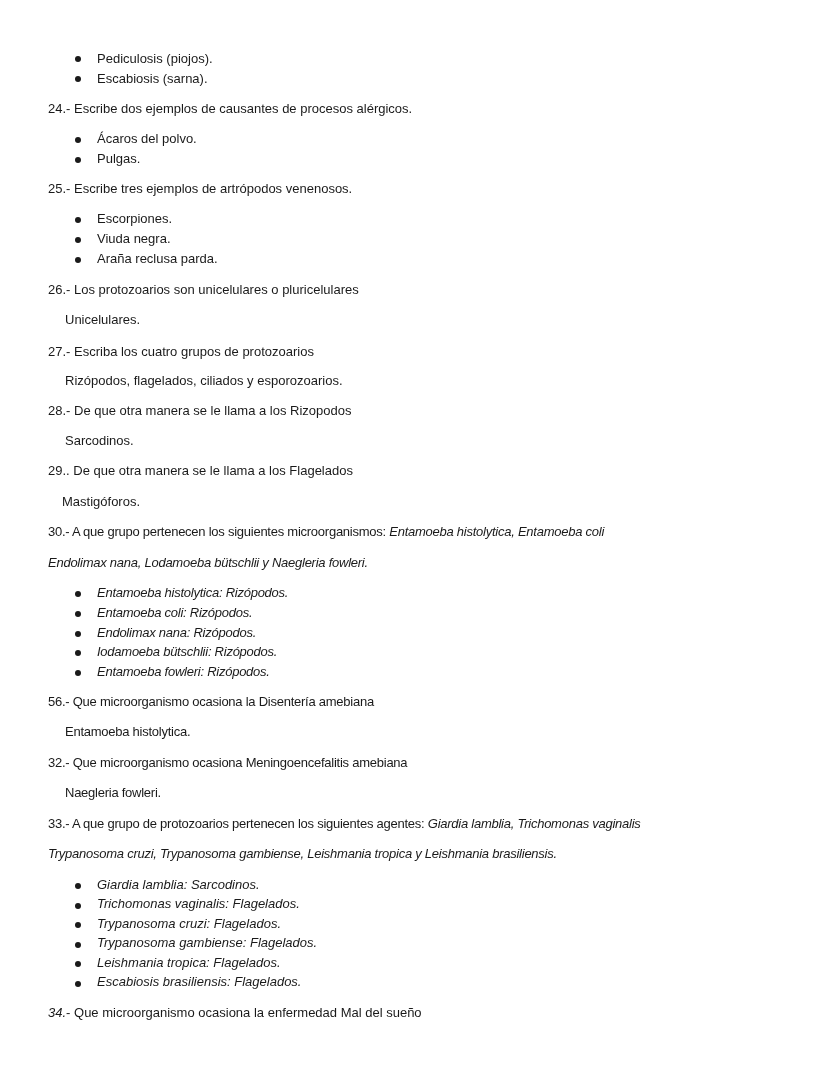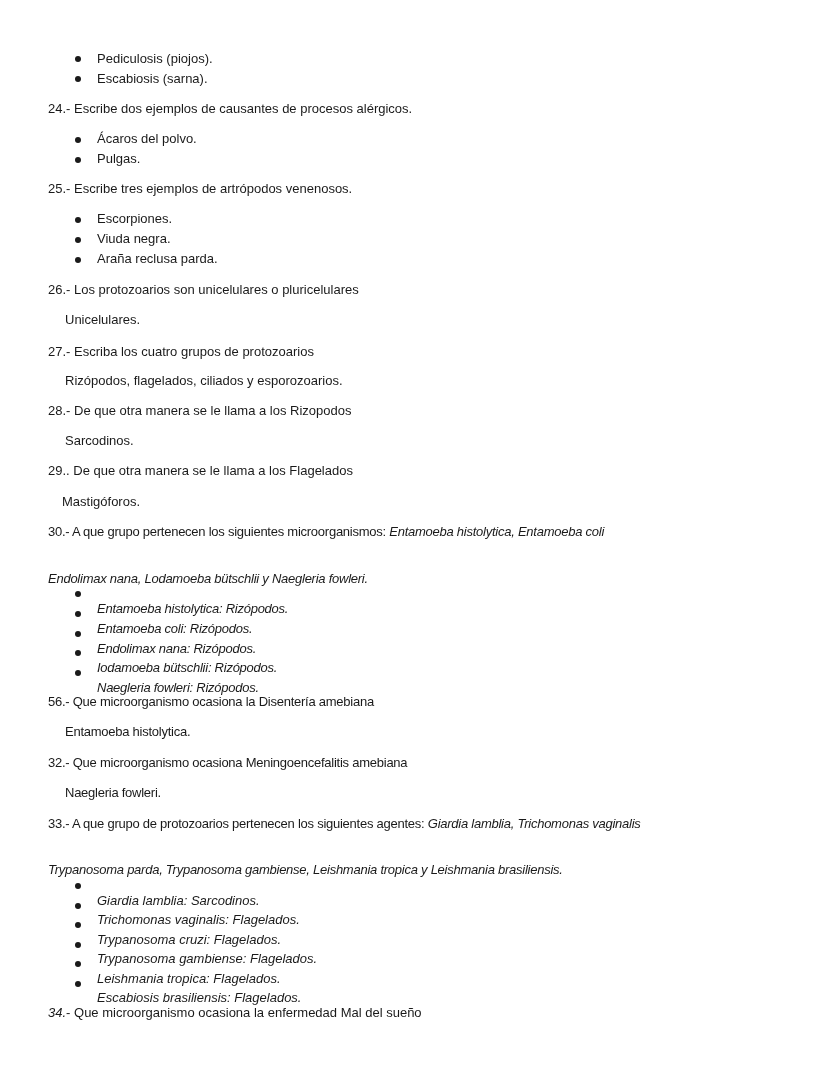--- a/index.html
+++ b/index.html
@@ -1,20 +1,20 @@
 <!DOCTYPE html>
 <html><head>
 <meta charset="utf-8">
 <style>
   html, body { margin:0; padding:0; background:#ffffff; }
   body { width:828px; height:1071px; position:relative; overflow:hidden;
          font-family:"Liberation Sans", sans-serif; color:#1a1a1a; font-size:13px; }
   .ln { position:absolute; white-space:nowrap; line-height:16px; }
   .bullet { position:absolute; width:6px; height:6px; border-radius:50%; background:#1a1a1a; }
-  .it { font-style:italic;margin-top:16px; }
+  .it { font-style:italic; }
   .narrow { letter-spacing:-0.25px; }
 </style>
 </head>
 <body>
 
 <span class="bullet" style="left:75px;top:56px"></span>
 <span class="ln" style="left:97px;top:51px">Pediculosis (piojos).</span>
 <span class="bullet" style="left:75px;top:76px"></span>
 <span class="ln" style="left:97px;top:71px">Escabiosis (sarna).</span>
 
@@ -48,30 +48,30 @@
 <span class="ln it narrow" style="left:48px;top:555px">Endolimax nana, Lodamoeba bütschlii y  Naegleria fowleri.</span>
 <span class="bullet" style="left:75px;top:591px"></span>
 <span class="ln it narrow" style="left:97px;top:585px"> Entamoeba histolytica: Rizópodos.</span>
 <span class="bullet" style="left:75px;top:611px"></span>
 <span class="ln it narrow" style="left:97px;top:605px">Entamoeba coli: Rizópodos.</span>
 <span class="bullet" style="left:75px;top:631px"></span>
 <span class="ln it narrow" style="left:97px;top:625px">Endolimax nana: Rizópodos.</span>
 <span class="bullet" style="left:75px;top:650px"></span>
 <span class="ln it narrow" style="left:97px;top:644px">Iodamoeba bütschlii: Rizópodos.</span>
 <span class="bullet" style="left:75px;top:670px"></span>
-<span class="ln it narrow" style="left:97px;top:664px">Naegleria fowleri: Rizópodos.</span>
+<span class="ln it narrow" style="left:97px;top:664px">Entamoeba fowleri: Rizópodos.</span>
 
 <span class="ln narrow" style="left:48px;top:694px">56.- Que microorganismo ocasiona la Disentería amebiana</span>
 <span class="ln narrow" style="left:65px;top:724px">Entamoeba histolytica.</span>
 
 <span class="ln narrow" style="left:48px;top:755px">32.- Que microorganismo ocasiona Meningoencefalitis amebiana</span>
 <span class="ln narrow" style="left:65px;top:785px">Naegleria fowleri.</span>
 
 <span class="ln narrow" style="left:48px;top:816px"><span>33.- A que grupo de protozoarios pertenecen los siguientes agentes: </span><span class="it">Giardia lamblia,  Trichomonas vaginalis</span></span>
-<span class="ln it narrow" style="left:48px;top:846px">Trypanosoma parda, Trypanosoma  gambiense,  Leishmania tropica y  Leishmania brasiliensis.</span>
+<span class="ln it narrow" style="left:48px;top:846px">Trypanosoma cruzi, Trypanosoma  gambiense,  Leishmania tropica y  Leishmania brasiliensis.</span>
 <span class="bullet" style="left:75px;top:883px"></span>
 <span class="ln it" style="left:97px;top:877px">Giardia lamblia: Sarcodinos.</span>
 <span class="bullet" style="left:75px;top:903px"></span>
 <span class="ln it" style="left:97px;top:896px">Trichomonas vaginalis: Flagelados.</span>
 <span class="bullet" style="left:75px;top:922px"></span>
 <span class="ln it" style="left:97px;top:916px">Trypanosoma cruzi: Flagelados.</span>
 <span class="bullet" style="left:75px;top:942px"></span>
 <span class="ln it" style="left:97px;top:935px">Trypanosoma gambiense: Flagelados.</span>
 <span class="bullet" style="left:75px;top:961px"></span>
 <span class="ln it" style="left:97px;top:955px">Leishmania tropica: Flagelados.</span>

